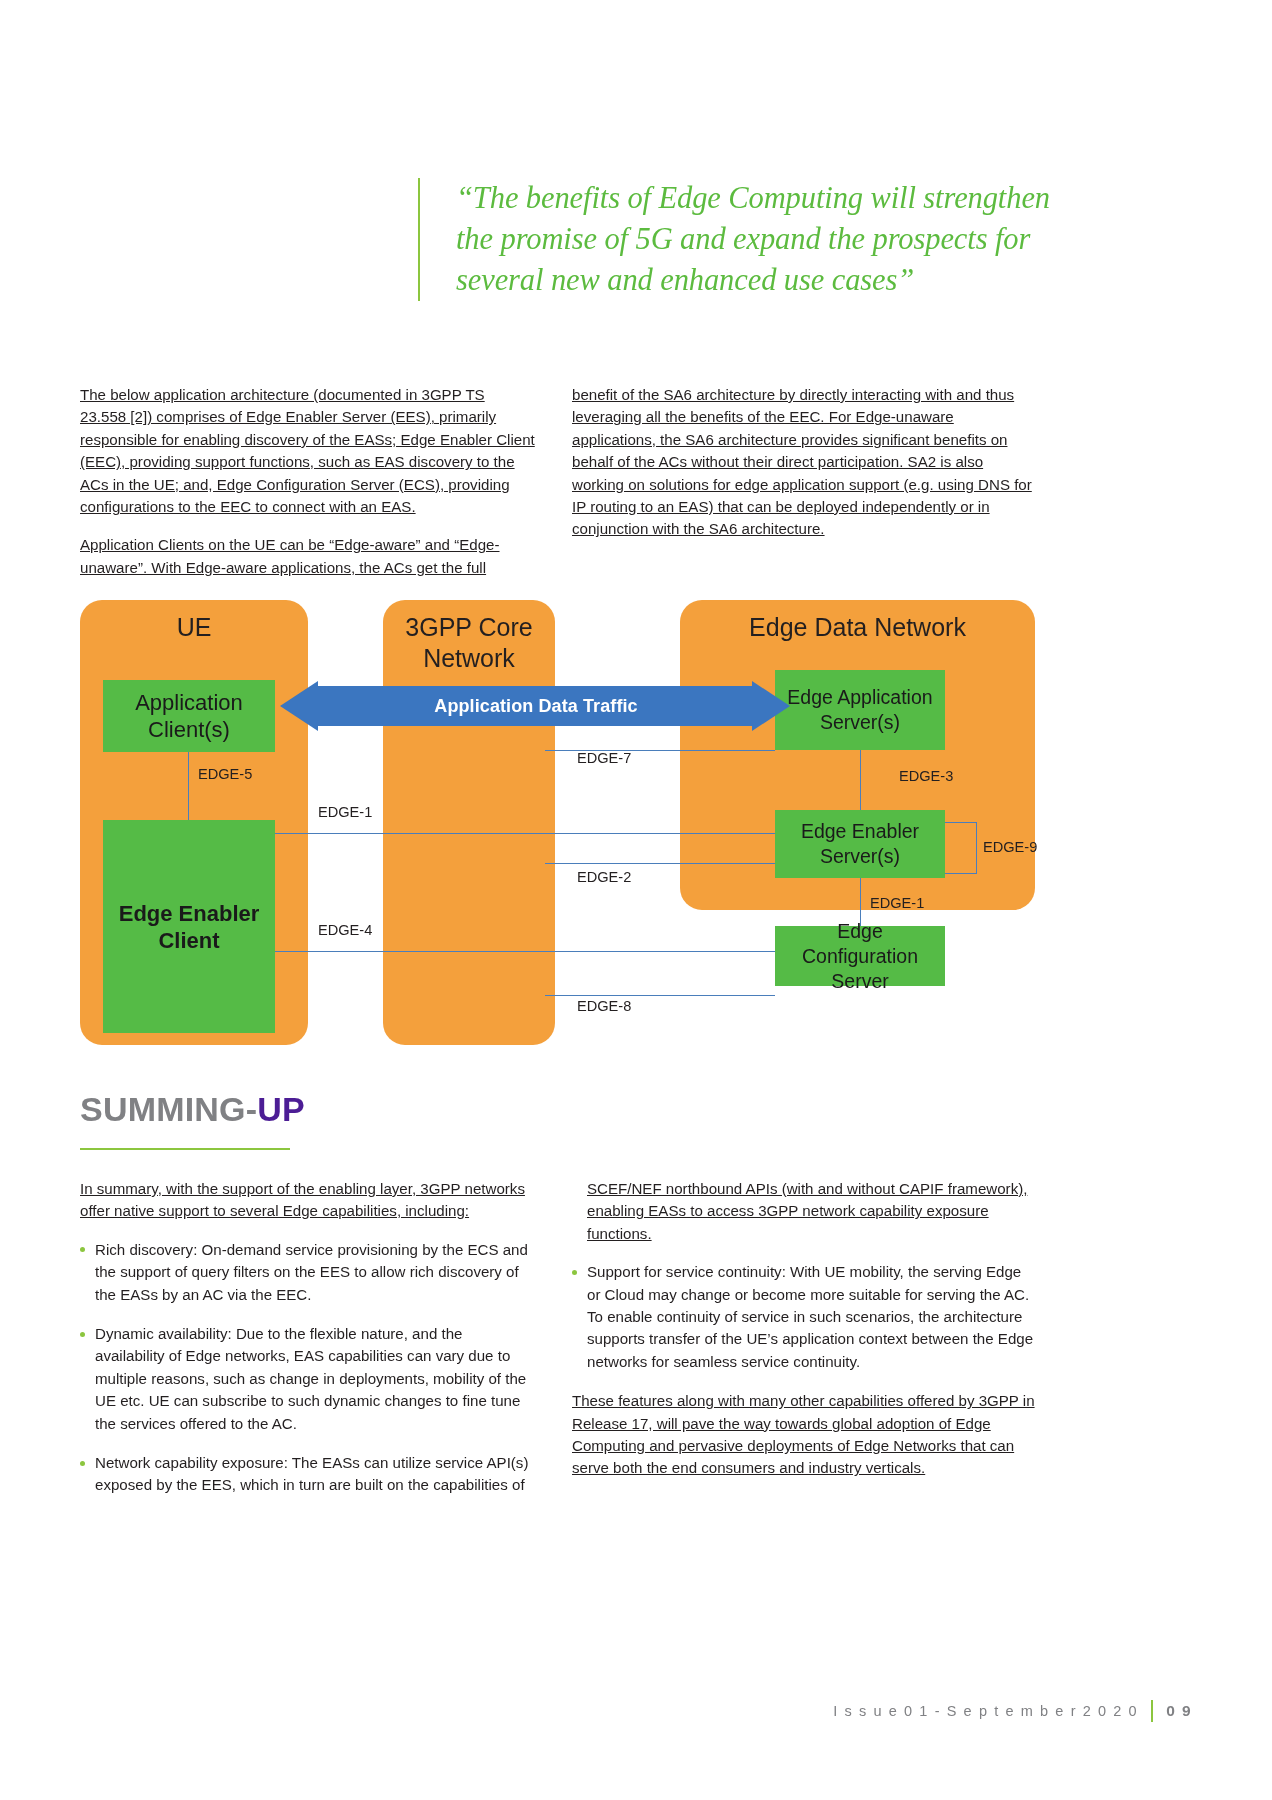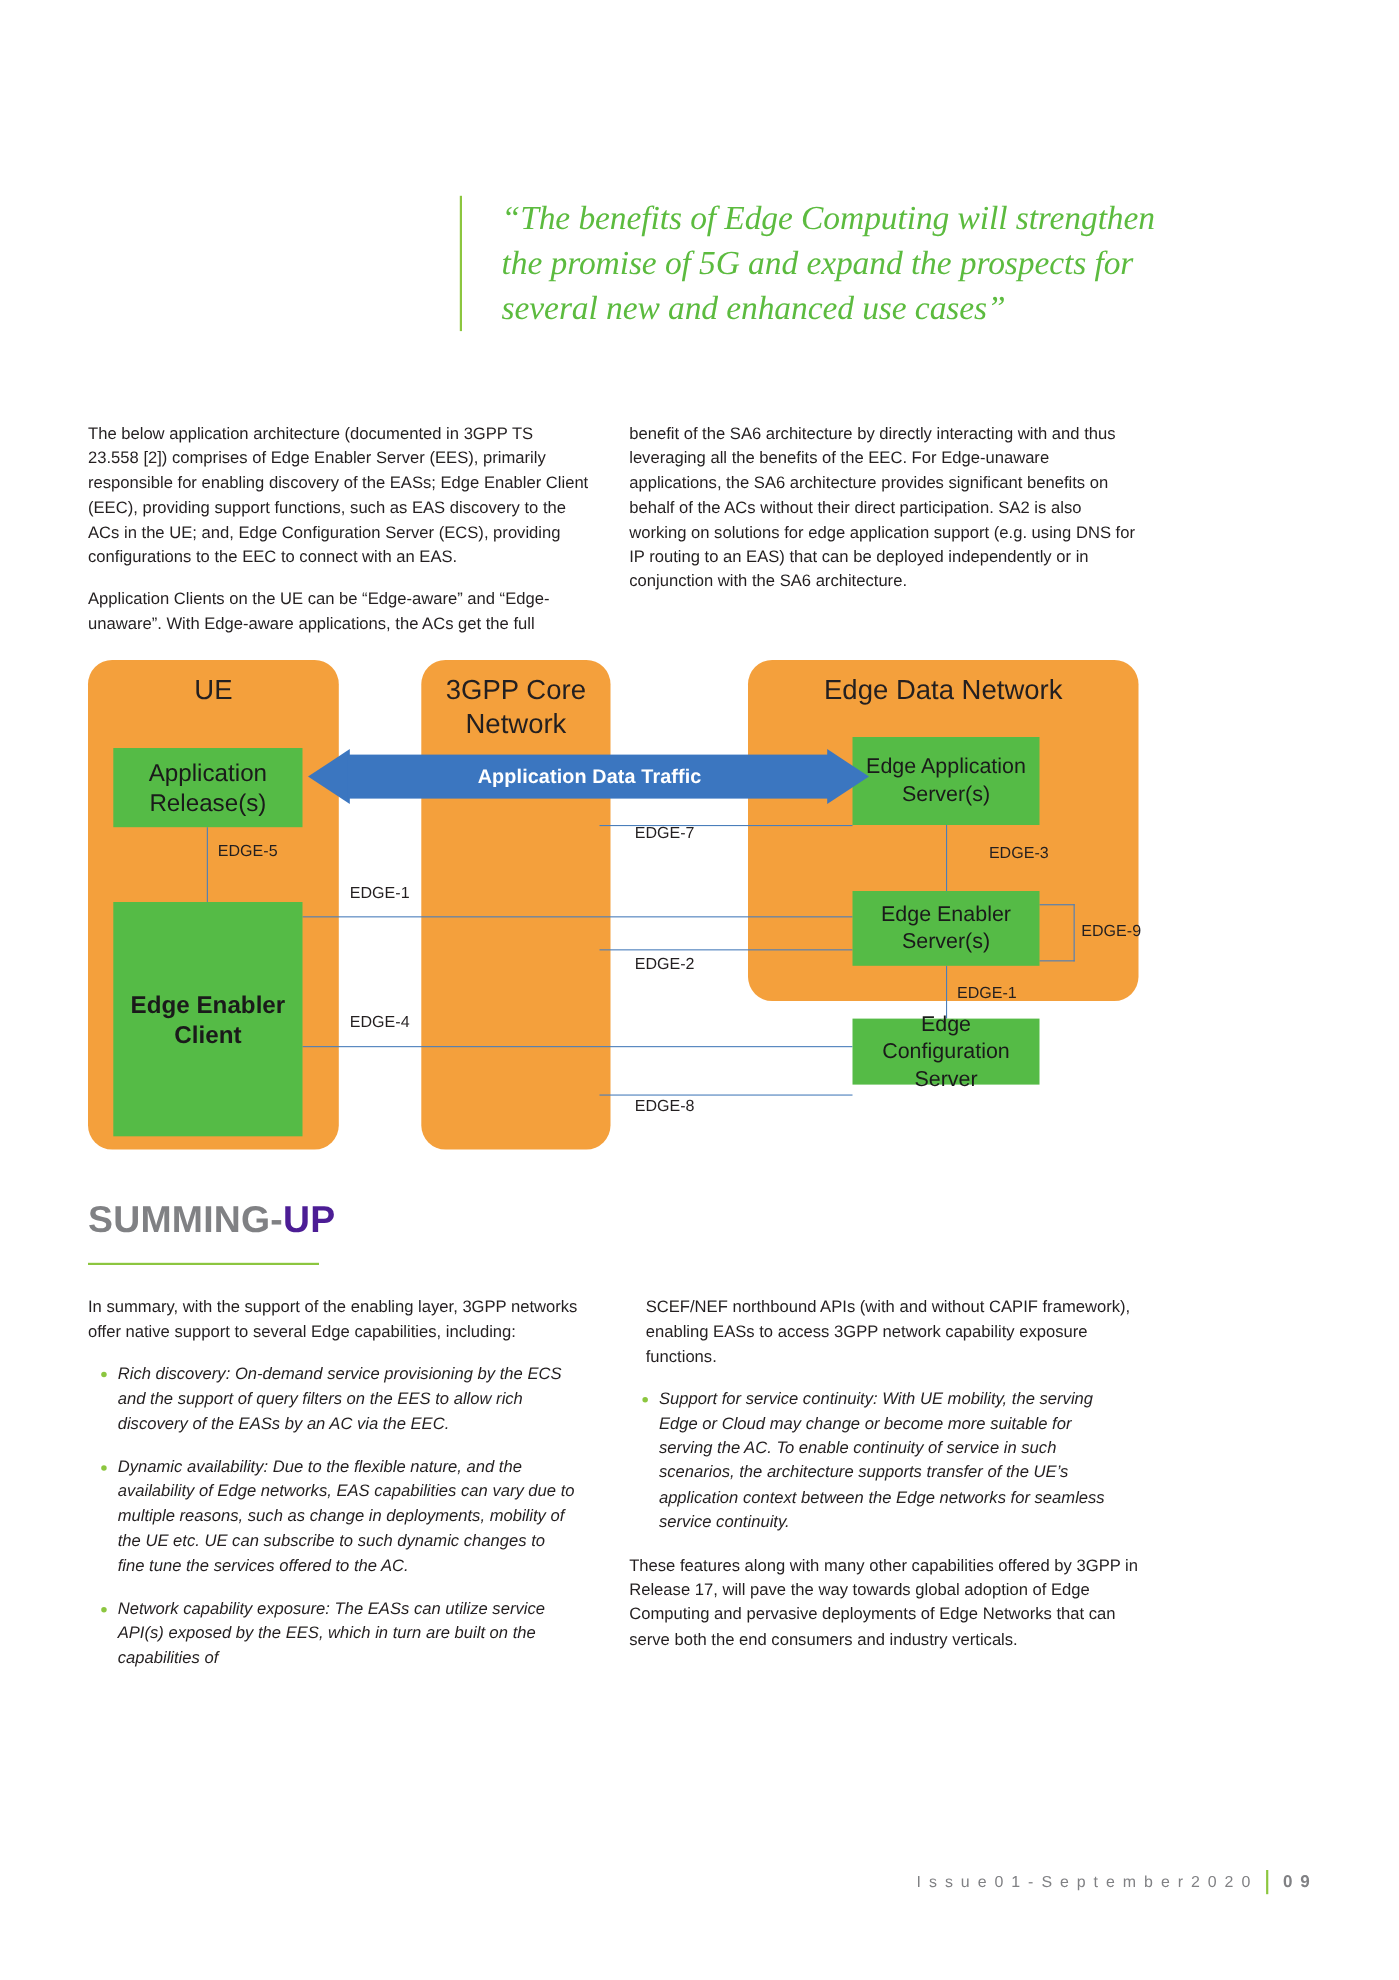--- a/index.html
+++ b/index.html
@@ -26,21 +26,21 @@
     font-family:"Liberation Serif", serif;
     font-style:italic;
     font-size:30.5px;
     line-height:41px;
     color:#5cbb3f;
     letter-spacing:-0.1px;
   }
 
   
   .col{ position:absolute; font-size:15.1px; line-height:22.4px; color:#231f20; }
-  .col p{ margin:0 0 16px 0; }
+  .col p{ margin:0 0 16px 0;text-decoration:underline; }
   #top-col-left { left:80px;  top:384px; width:455px; }
   #top-col-right{ left:572px; top:384px; width:466px; }
 
   
   #diagram{
     position:absolute; left:80px; top:598px; width:1035px; height:595px;
   }
   .panel{
     position:absolute; background:#f4a03c; border-radius:22px;
   }
@@ -111,21 +111,21 @@
   #summing-heading .grey{ color:#808184; }
   #summing-heading .green{ color:#4c1d95; }
   #summing-rule{
     position:absolute; left:80px; top:1148px; width:210px; height:2.4px;
     background:#8cc63f;
   }
 
   
   #bot-col-left { left:80px;  top:1178px; width:455px; }
   #bot-col-right{ left:572px; top:1178px; width:466px; }
-  .bullets{ margin:12px; padding:0; list-style:none;font-style:italic; }
+  .bullets{ margin:0; padding:0; list-style:none; }
   .bullets li{
     position:relative; padding-left:15px; margin-bottom:17px;
     font-size:15.1px; line-height:22.4px;
   }
   .bullets li .dot{
     position:absolute; left:0; top:8.5px; width:5px; height:5px;
     border-radius:50%; background:#8cc63f;
   }
   .cont-first{ margin-top:0; }
 
@@ -177,21 +177,21 @@
   <div class="line hline" style="left:465px; top:397px; width:230px;"></div>
 
   <div id="e9-top"></div>
   <div id="e9-right"></div>
   <div id="e9-bot"></div>
 
   <div class="panel-title" id="title-ue">UE</div>
   <div class="panel-title" id="title-core">3GPP Core Network</div>
   <div class="panel-title" id="title-edn">Edge Data Network</div>
 
-  <div class="gbox" id="box-ac">Application Release(s)</div>
+  <div class="gbox" id="box-ac">Application Client(s)</div>
   <div class="gbox" id="box-eec">Edge Enabler Client</div>
   <div class="gbox" id="box-eas">Edge Application Server(s)</div>
   <div class="gbox" id="box-ees">Edge Enabler Server(s)</div>
   <div class="gbox" id="box-ecs">Edge Configuration Server</div>
 
   <div id="arrow-left" class="arrowhead"></div>
   <div id="arrow-band"></div>
   <div id="arrow-right" class="arrowhead"></div>
   <div id="arrow-label">Application Data Traffic</div>
 

